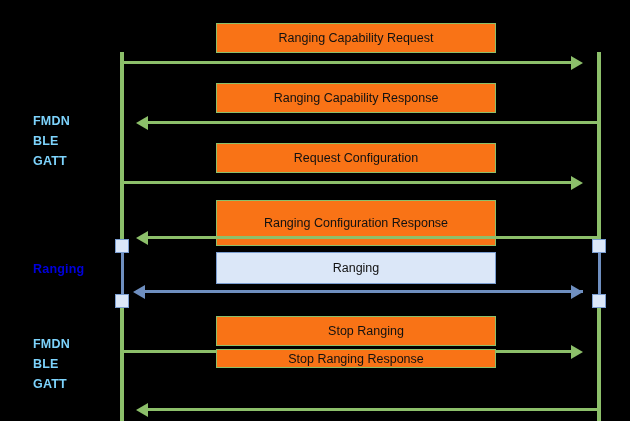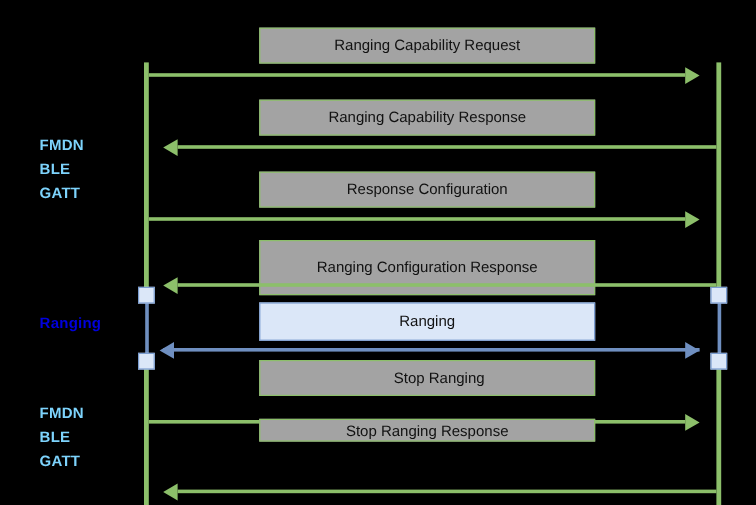--- a/index.html
+++ b/index.html
@@ -54,21 +54,21 @@
     position: absolute;
     box-sizing: border-box;
     display: flex;
     align-items: center;
     justify-content: center;
     font-size: 12.5px;
     color: #111111;
     text-align: center;
   }
   .msg-box.green {
-    background: #a3a3a3;
+    background: #f97316;
     border: 1px solid #8cbf6a;
   }
   .msg-box.blue {
     background: #dbe7f8;
     border: 1px solid #7a9dd0;
   }
 
   
   .arrow-line {
     position: absolute;
@@ -118,34 +118,34 @@
 GATT</div>
 
   <div class="msg-box green" style="left:216px; top:23px; width:280px; height:30px;">Ranging Capability Request</div>
   <div class="arrow-line green" style="left:124px; top:61px; width:447px;"></div>
   <div class="arrow-head right green" style="left:571px; top:55.5px;"></div>
 
   <div class="msg-box green" style="left:216px; top:83px; width:280px; height:30px;">Ranging Capability Response</div>
   <div class="arrow-line green" style="left:148px; top:121px; width:449px;"></div>
   <div class="arrow-head left green" style="left:136px; top:115.5px;"></div>
 
-  <div class="msg-box green" style="left:216px; top:143px; width:280px; height:30px;">Response Configuration</div>
+  <div class="msg-box green" style="left:216px; top:143px; width:280px; height:30px;">Request Configuration</div>
   <div class="arrow-line green" style="left:124px; top:181px; width:447px;"></div>
   <div class="arrow-head right green" style="left:571px; top:175.5px;"></div>
 
   <div class="msg-box green" style="left:216px; top:200px; width:280px; height:46px;">Ranging Configuration Response</div>
   <div class="arrow-line green" style="left:148px; top:236px; width:449px;"></div>
   <div class="arrow-head left green" style="left:136px; top:230.5px;"></div>
 
   <div class="msg-box blue" style="left:216px; top:252px; width:280px; height:32px;">Ranging</div>
   <div class="arrow-line blue" style="left:136px; top:290px; width:447px;"></div>
   <div class="arrow-head left blue" style="left:133px; top:284.5px;"></div>
   <div class="arrow-head right blue" style="left:571px; top:284.5px;"></div>
 
-  <div class="msg-box green" style="left:216px; top:300px; width:280px; height:30px;padding-left:20px;">Stop Ranging</div>
+  <div class="msg-box green" style="left:216px; top:316px; width:280px; height:30px;padding-left:20px;">Stop Ranging</div>
   <div class="arrow-line green" style="left:124px; top:350px; width:447px;"></div>
   <div class="arrow-head right green" style="left:571px; top:344.5px;"></div>
 
   <div class="msg-box green" style="left:216px; top:349px; width:280px; height:19px;">Stop Ranging Response</div>
   <div class="arrow-line green" style="left:148px; top:408px; width:449px;"></div>
   <div class="arrow-head left green" style="left:136px; top:402.5px;"></div>
 
 </div>
 
 </body></html>

